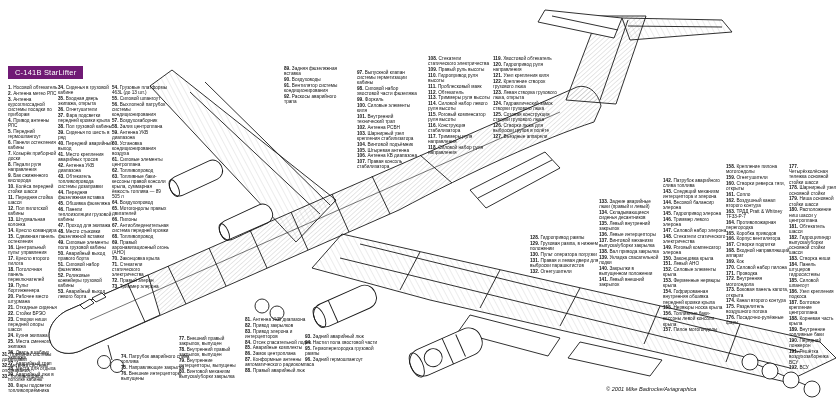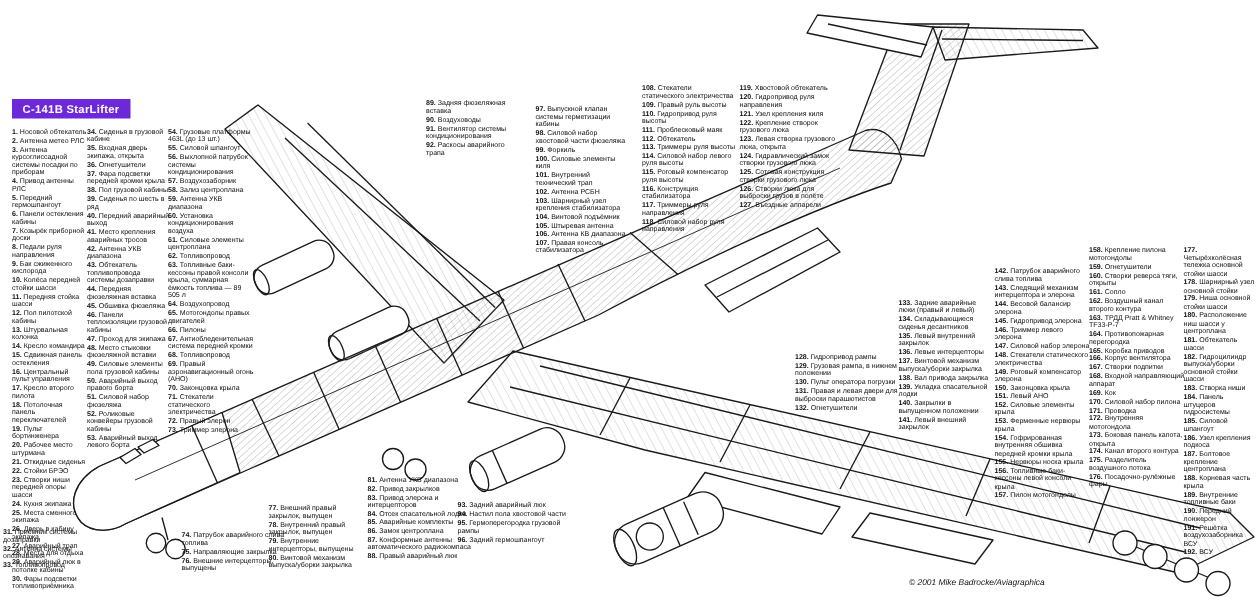--- a/index.html
+++ b/index.html
@@ -1,20 +1,20 @@
 <!DOCTYPE html>
 <html><head>
 <meta charset="utf-8">
 <style>
   html,body{margin:0;padding:0;}
   body{width:840px;height:402px;background:#ffffff;overflow:hidden;position:relative;
        font-family:"Liberation Sans",sans-serif;color:#111;-webkit-text-size-adjust:none;}
   #art{position:absolute;left:0;top:0;width:840px;height:402px;z-index:0;}
-  .title-box{position:absolute;left:8px;top:66px;background:#6d28d9;color:#fff;
-       font-size:7.5px;font-weight:bold;padding:2px 7px;letter-spacing:.2px;z-index:3;}
+  .title-box{position:absolute;left:8px;top:66px;background:#701a75;color:#fff;
+       font-size:7.5px;font-weight:normal;padding:2px 7px;letter-spacing:.2px;z-index:3;}
   .col{position:absolute;font-size:4.7px;line-height:5.2px;z-index:2;}
   .col .li{margin-bottom:.6px;}
   .col b{font-weight:bold;}
   .copyright{position:absolute;left:606px;top:386px;font-size:5.6px;font-style:italic;z-index:3;}
   
   #c1 {left:8px;  top:85px;  width:50px;}
   #c1b{left:2px;  top:352px; width:54px;}
   #c2 {left:58px; top:85px;  width:55px;}
   #c3 {left:112px;top:85px;  width:58px;}
   #c8 {left:121px;top:354px; width:70px;}

